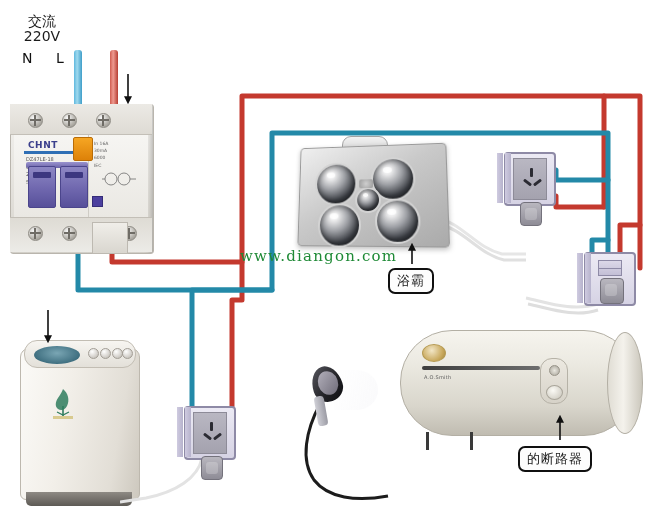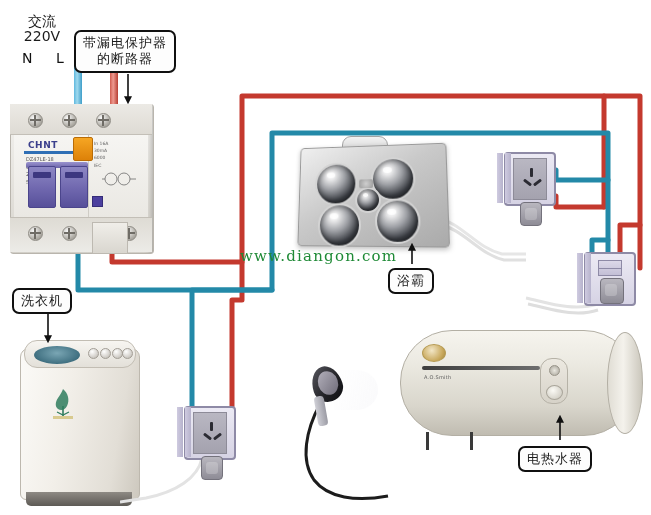--- a/index.html
+++ b/index.html
@@ -516,25 +516,22 @@
     <path d="M412,264 L412,246" stroke="#101010" stroke-width="1.6" fill="none" marker-end="url(#arrow)"></path>
 
     <path d="M560,440 L560,418" stroke="#101010" stroke-width="1.6" fill="none" marker-end="url(#arrow)"></path>
   </svg>
 
   <div class="topcap" style="left:14px;top:14px;width:56px;">交流
 220V</div>
   <div class="nl" style="left:22px;top:50px;">N</div>
   <div class="nl" style="left:56px;top:50px;">L</div>
 
-  <div class="lbl" style="left:74px;top:30px;">带漏电保护器
-的断路器</div>
-
-  <div class="lbl" style="left:12px;top:288px;">洗衣机</div>
+
 
   <div class="lbl" style="left:388px;top:268px;">浴霸</div>
 
-  <div class="lbl" style="left:518px;top:446px;">电热水器</div>
+  <div class="lbl" style="left:518px;top:446px;">的断路器</div>
 
 
   <div class="watermark">www.diangon.com</div>
 
 </div>
 
 </body></html>

